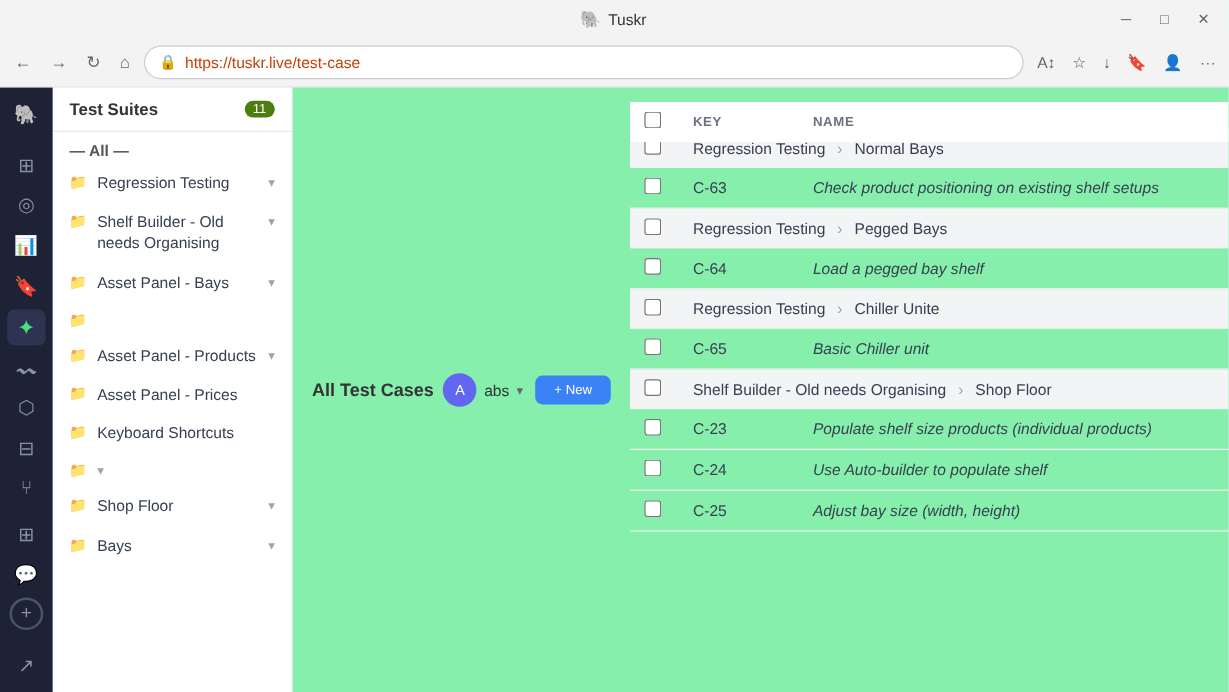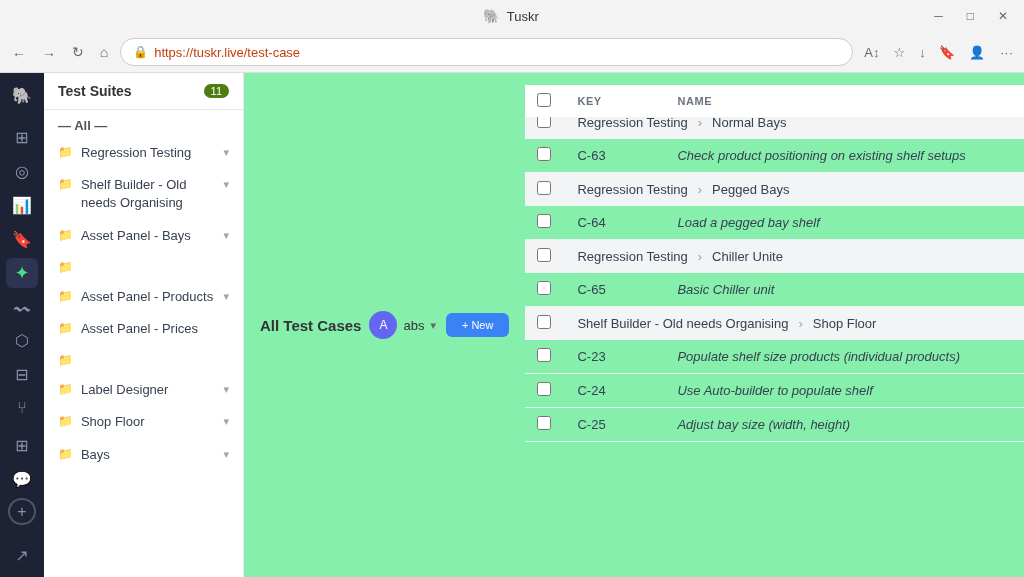--- a/index.html
+++ b/index.html
@@ -190,24 +190,24 @@
       <span class="suite-item-icon">📁</span>
       <span class="suite-item-label">Asset Panel - Products</span>
       <span class="suite-item-chevron">▾</span>
     </div>
     <div class="suite-item">
       <span class="suite-item-icon">📁</span>
       <span class="suite-item-label">Asset Panel - Prices</span>
     </div>
     <div class="suite-item">
       <span class="suite-item-icon">📁</span>
-    </div>
-    <div class="suite-item">
-      <span class="suite-item-icon">📁</span>
-      <span class="suite-item-label">Label Designer</span>
+      <span class="suite-item-label">Keyboard Shortcuts</span>
+    </div>
+    <div class="suite-item">
+      <span class="suite-item-icon">📁</span>
       <span class="suite-item-chevron">▾</span>
     </div>
     <div class="suite-item">
       <span class="suite-item-icon">📁</span>
       <span class="suite-item-label">Shop Floor</span>
       <span class="suite-item-chevron">▾</span>
     </div>
     <div class="suite-item">
       <span class="suite-item-icon">📁</span>
       <span class="suite-item-label">Bays</span>

